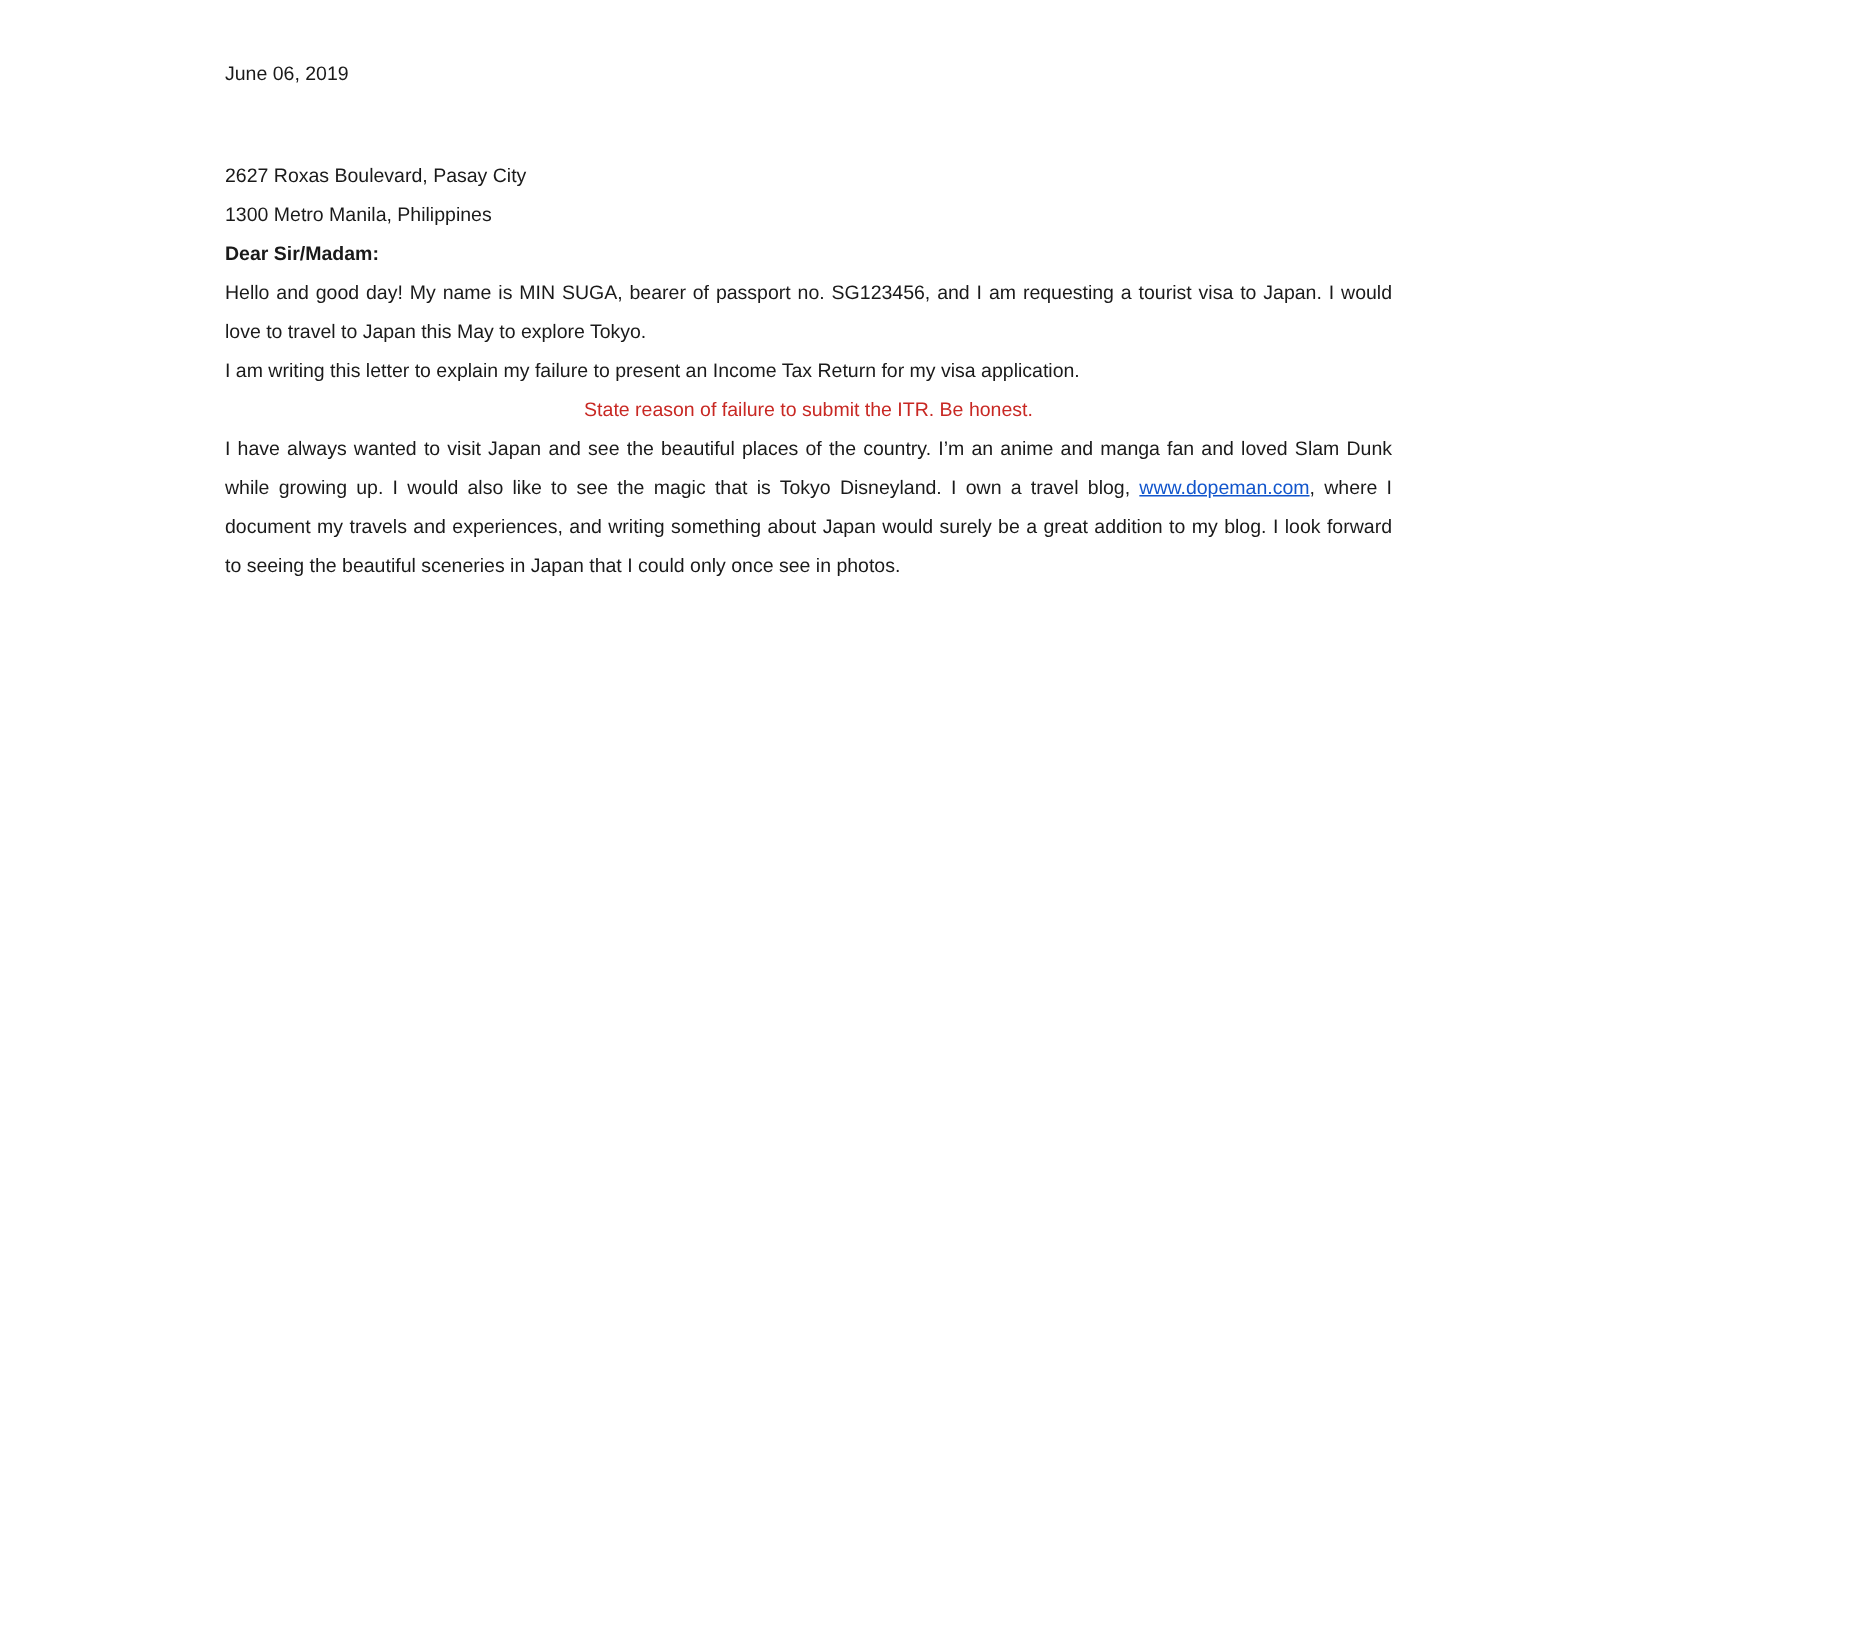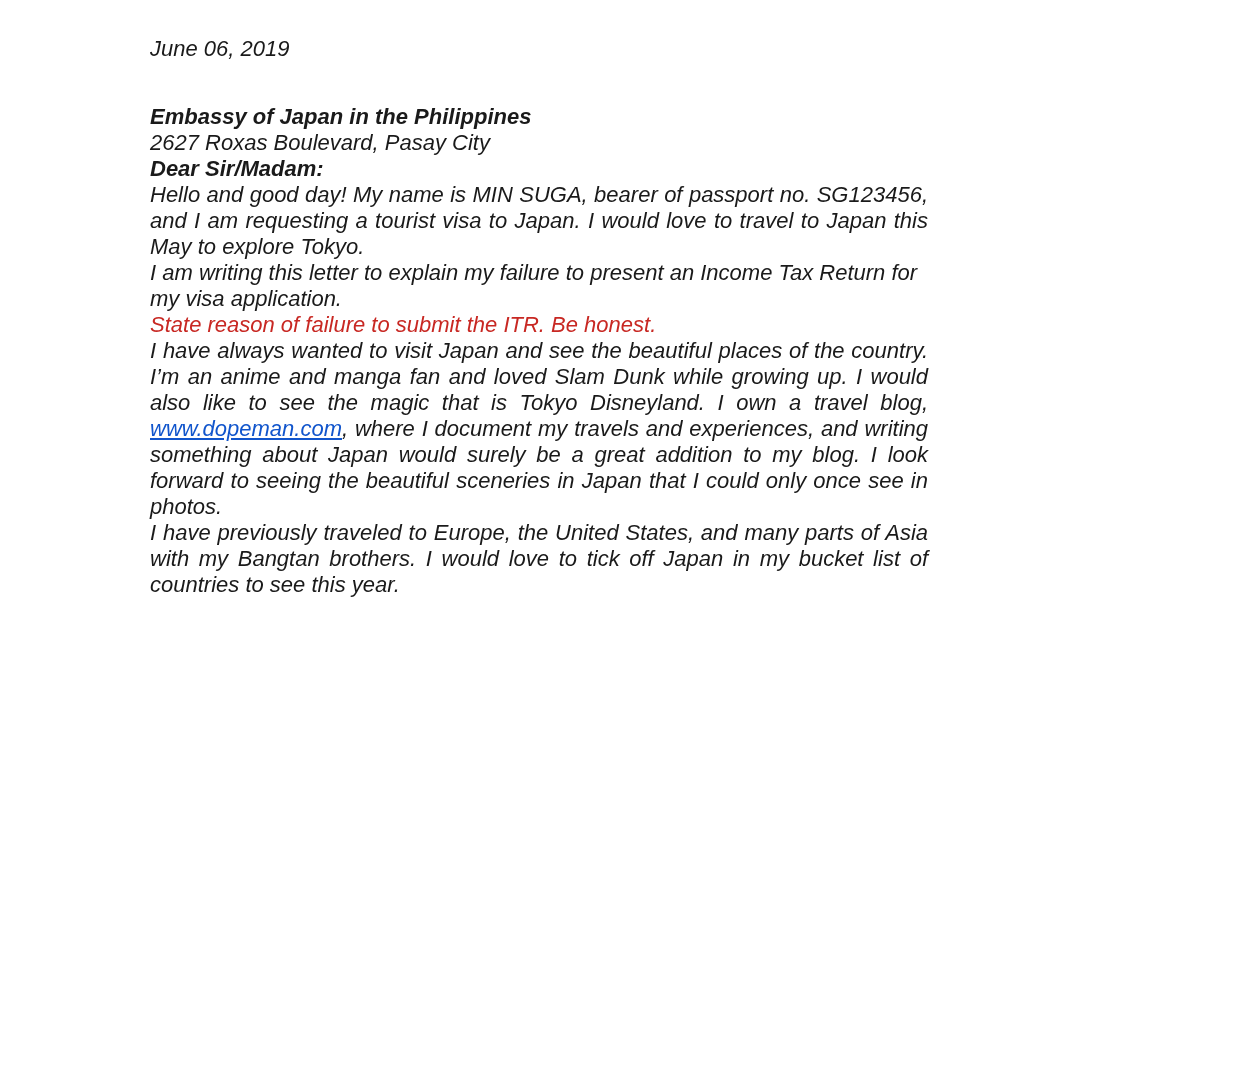--- a/index.html
+++ b/index.html
@@ -6,72 +6,70 @@
     margin: 0;
     padding: 0;
     background: #ffffff;
   }
   .page {
     position: relative;
     width: 1077px;
     height: 1085px;
     background: #ffffff;
     font-family: "Liberation Sans", "DejaVu Sans", sans-serif;
-    font-size: 22px;
+    font-size: 13px;
     line-height: 26px;
     color: #1a1a1a;
     box-sizing: border-box;
     padding: 36px 149px 0 150px;
     overflow: hidden;
-    font-style: italic;
   }
   .page p {
     margin: 0;
   }
   .bold { font-weight: bold; }
   .justified { text-align: justify; }
 
   .date-line       { margin-top: 0; }
   .recipient-block { margin-top: 42px; }
   .salutation      { margin-top: 60px; font-weight: bold; }
   .para-intro      { margin-top: 59px; }
   .para-purpose    { margin-top: 43px; }
-  .instruction     { margin-top: 59px; color: var(--instruction_red, #c82823); }
+  .instruction     { margin-top: 59px; color: var(--instruction_red, #c82823); text-align: center; }
   .para-reasons    { margin-top: 41px; }
   .para-travel     { margin-top: 43px; }
   .para-thanks     { margin-top: 41px; }
   .closing         { margin-top: 59px; }
   .signature       { margin-top: 59px; font-weight: bold; }
 
   a.blog-link {
     color: var(--link_blue, #1155cc);
     text-decoration: underline;
     cursor: pointer;
   }
 </style>
 </head>
 <body>
 
 <div class="page">
 
   <p class="date-line">June 06, 2019</p>
 
   <div class="recipient-block">
-    <p class="bold">Embassy of Japan in the Philippines</p>
     <p>2627 Roxas Boulevard, Pasay City</p>
+    <p>1300 Metro Manila, Philippines</p>
   </div>
 
   <p class="salutation">Dear Sir/Madam:</p>
 
   <p class="para-intro justified">Hello and good day! My name is MIN SUGA, bearer of passport no. SG123456, and I am requesting a tourist visa to Japan. I would love to travel to Japan this May to explore Tokyo.</p>
 
   <p class="para-purpose">I am writing this letter to explain my failure to present an Income Tax Return for my visa application.</p>
 
   <p class="instruction">State reason of failure to submit the ITR. Be honest.</p>
 
   <p class="para-reasons justified"><span>I have always wanted to visit Japan and see the beautiful places of the country. I’m an anime and manga fan and loved Slam Dunk while growing up. I would also like to see the magic that is Tokyo Disneyland. I own a travel blog, </span><a class="blog-link">www.dopeman.com</a><span>, where I document my travels and experiences, and writing something about Japan would surely be a great addition to my blog. I look forward to seeing the beautiful sceneries in Japan that I could only once see in photos.</span></p>
 
-  <p class="para-travel justified">I have previously traveled to Europe, the United States, and many parts of Asia with my Bangtan brothers. I would love to tick off Japan in my bucket list of countries to see this year.</p>
 
 
 
 
 </div>
 
 </body></html>

